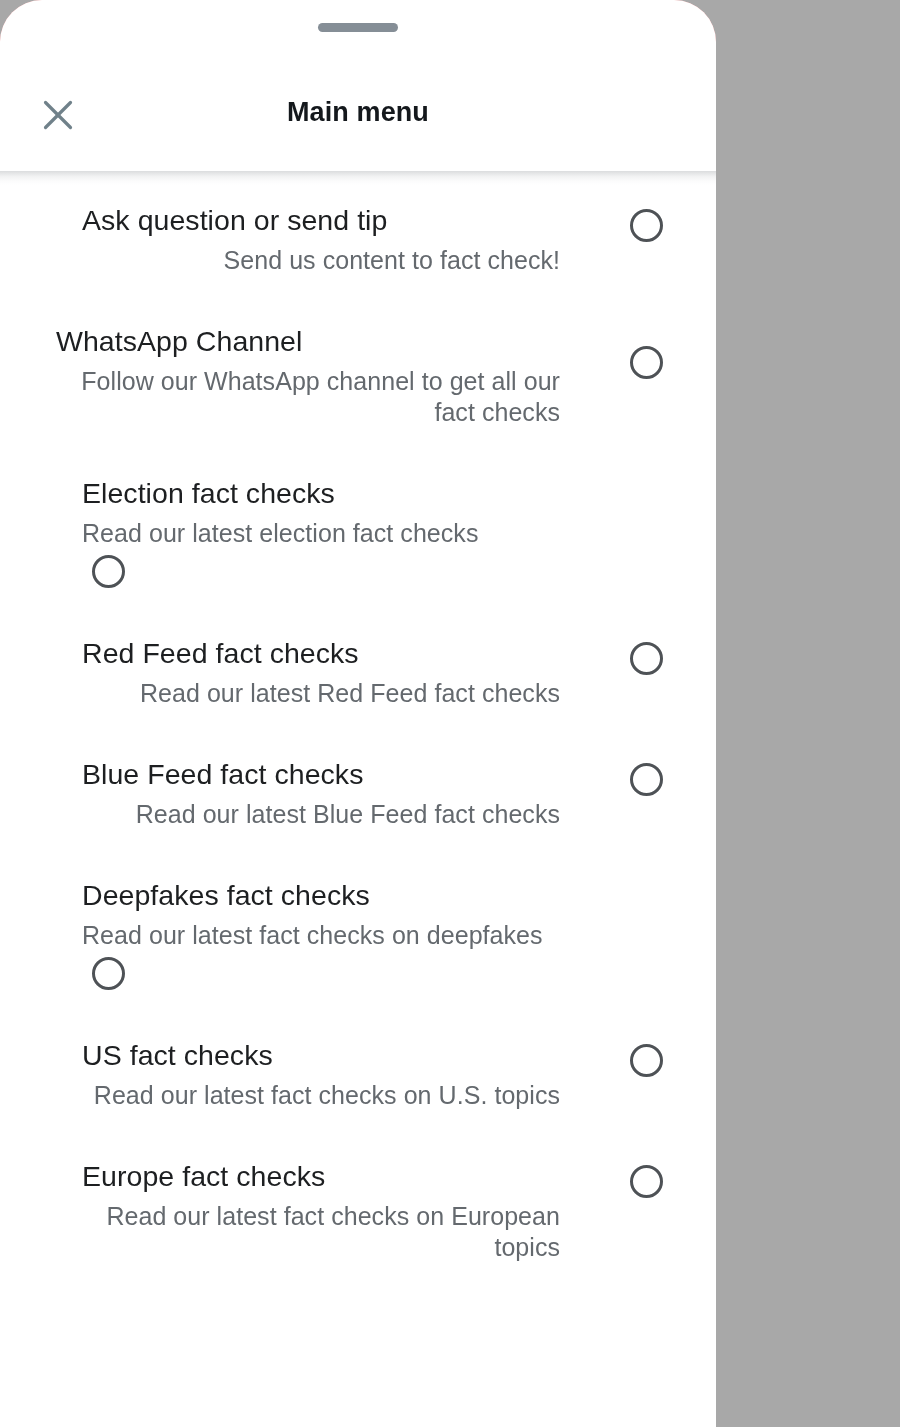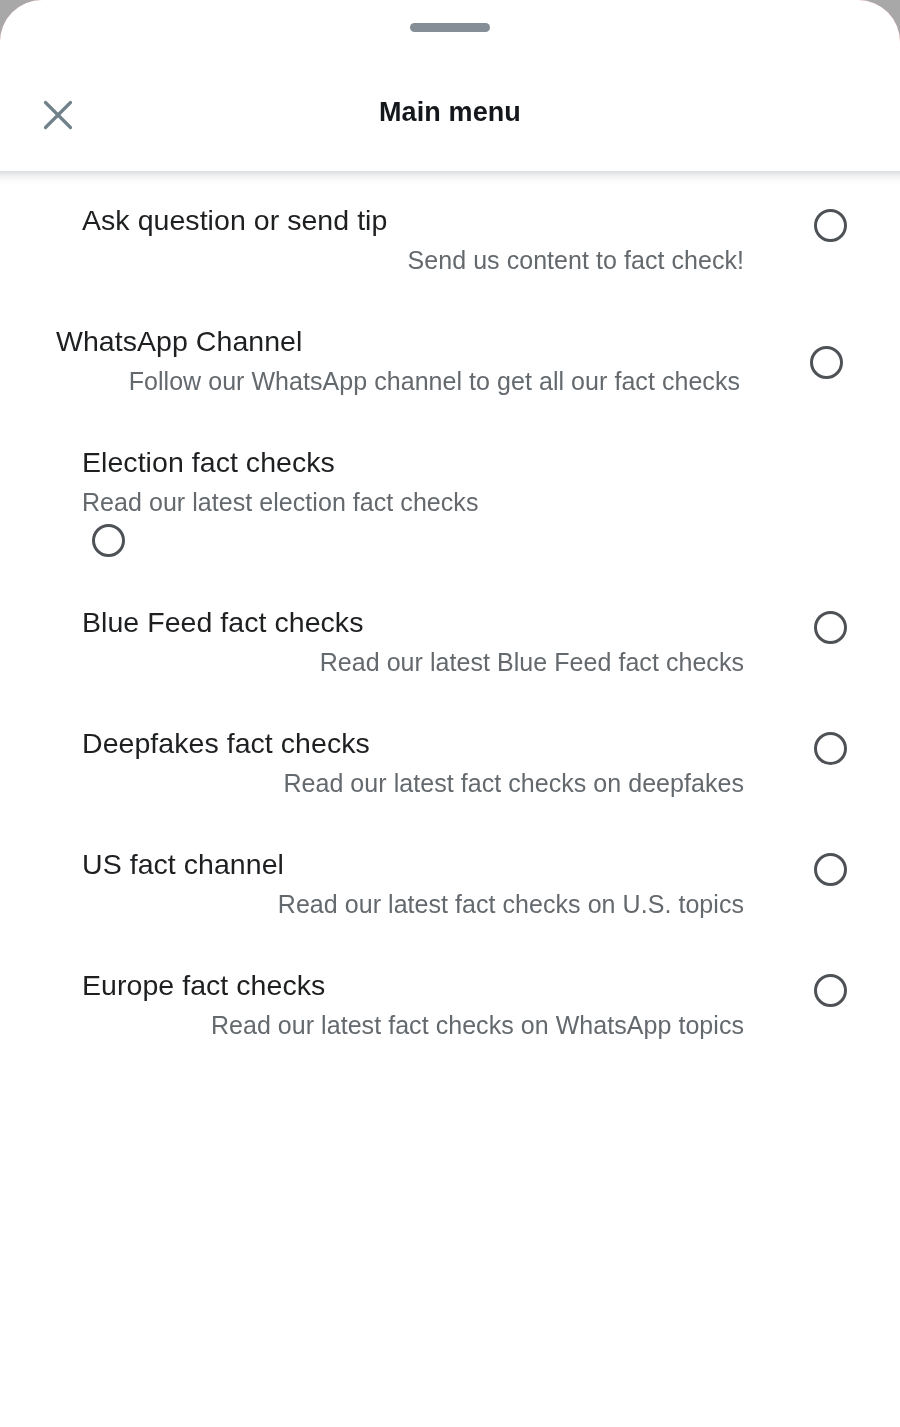--- a/index.html
+++ b/index.html
@@ -11,21 +11,21 @@
     height: 1427px;
     background: #a8a8a8;
     font-family: "Liberation Sans", sans-serif;
     overflow: hidden;
   }
 
   .sheet {
     position: absolute;
     left: 0;
     top: 0;
-    width: 900px;
+    width: 716px;
     height: 1427px;
     background: #fca5a5;
     border-top-left-radius: 42px;
     border-top-right-radius: 42px;
     overflow: hidden;
     box-sizing: border-box;
   }
 
   
   .header {
@@ -188,55 +188,64 @@
     <div class="menu-item" style="padding-top:48px;flex-direction:column;">
       <div class="item-text">
         <div class="item-title">Election fact checks</div>
         <div class="item-subtitle">Read our latest election fact checks</div>
       </div>
       <div class="item-radio-wrap" style="margin-top:6px;">
         <span class="radio-circle"></span>
       </div>
     </div>
 
+    <div class="menu-item" style="padding-top:48px;">
+      <div class="item-text">
+        <div class="item-title">Red Feed fact checks</div>
+        <div class="item-subtitle">Read our latest Red Feed fact checks</div>
+      </div>
+      <div class="item-radio-wrap" style="margin-top:6px;">
+        <span class="radio-circle"></span>
+      </div>
+    </div>
 
     <div class="menu-item" style="padding-top:48px;">
       <div class="item-text">
         <div class="item-title">Blue Feed fact checks</div>
         <div class="item-subtitle">Read our latest Blue Feed fact checks</div>
       </div>
       <div class="item-radio-wrap" style="margin-top:6px;">
         <span class="radio-circle"></span>
       </div>
     </div>
 
-    <div class="menu-item" style="padding-top:48px;">
+    <div class="menu-item" style="padding-top:48px;flex-direction:column;">
       <div class="item-text">
         <div class="item-title">Deepfakes fact checks</div>
         <div class="item-subtitle">Read our latest fact checks on deepfakes</div>
       </div>
       <div class="item-radio-wrap" style="margin-top:6px;">
         <span class="radio-circle"></span>
       </div>
     </div>
 
     <div class="menu-item" style="padding-top:48px;">
       <div class="item-text">
-        <div class="item-title">US fact channel</div>
+        <div class="item-title">US fact checks</div>
         <div class="item-subtitle">Read our latest fact checks on U.S. topics</div>
       </div>
       <div class="item-radio-wrap" style="margin-top:6px;">
         <span class="radio-circle"></span>
       </div>
     </div>
 
     <div class="menu-item" style="padding-top:48px;">
       <div class="item-text">
         <div class="item-title">Europe fact checks</div>
-        <div class="item-subtitle">Read our latest fact checks on WhatsApp topics</div>
+        <div class="item-subtitle">Read our latest fact checks on European topics</div>
       </div>
       <div class="item-radio-wrap" style="margin-top:6px;">
         <span class="radio-circle"></span>
       </div>
     </div>
 
   </div>
 </div>
 
 </body></html>

